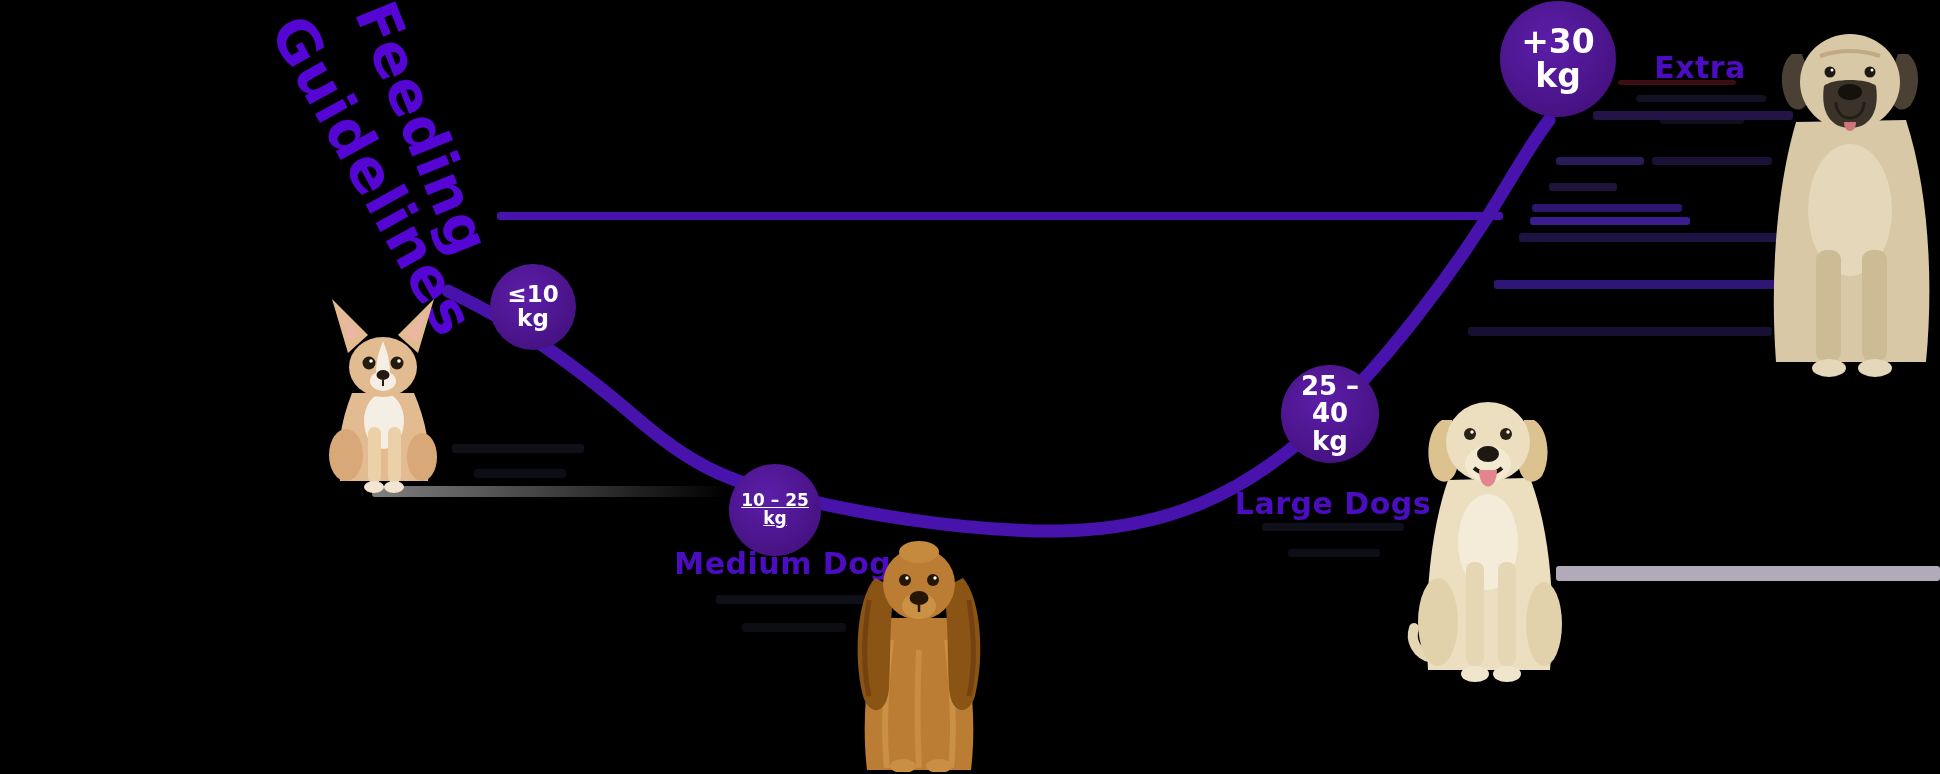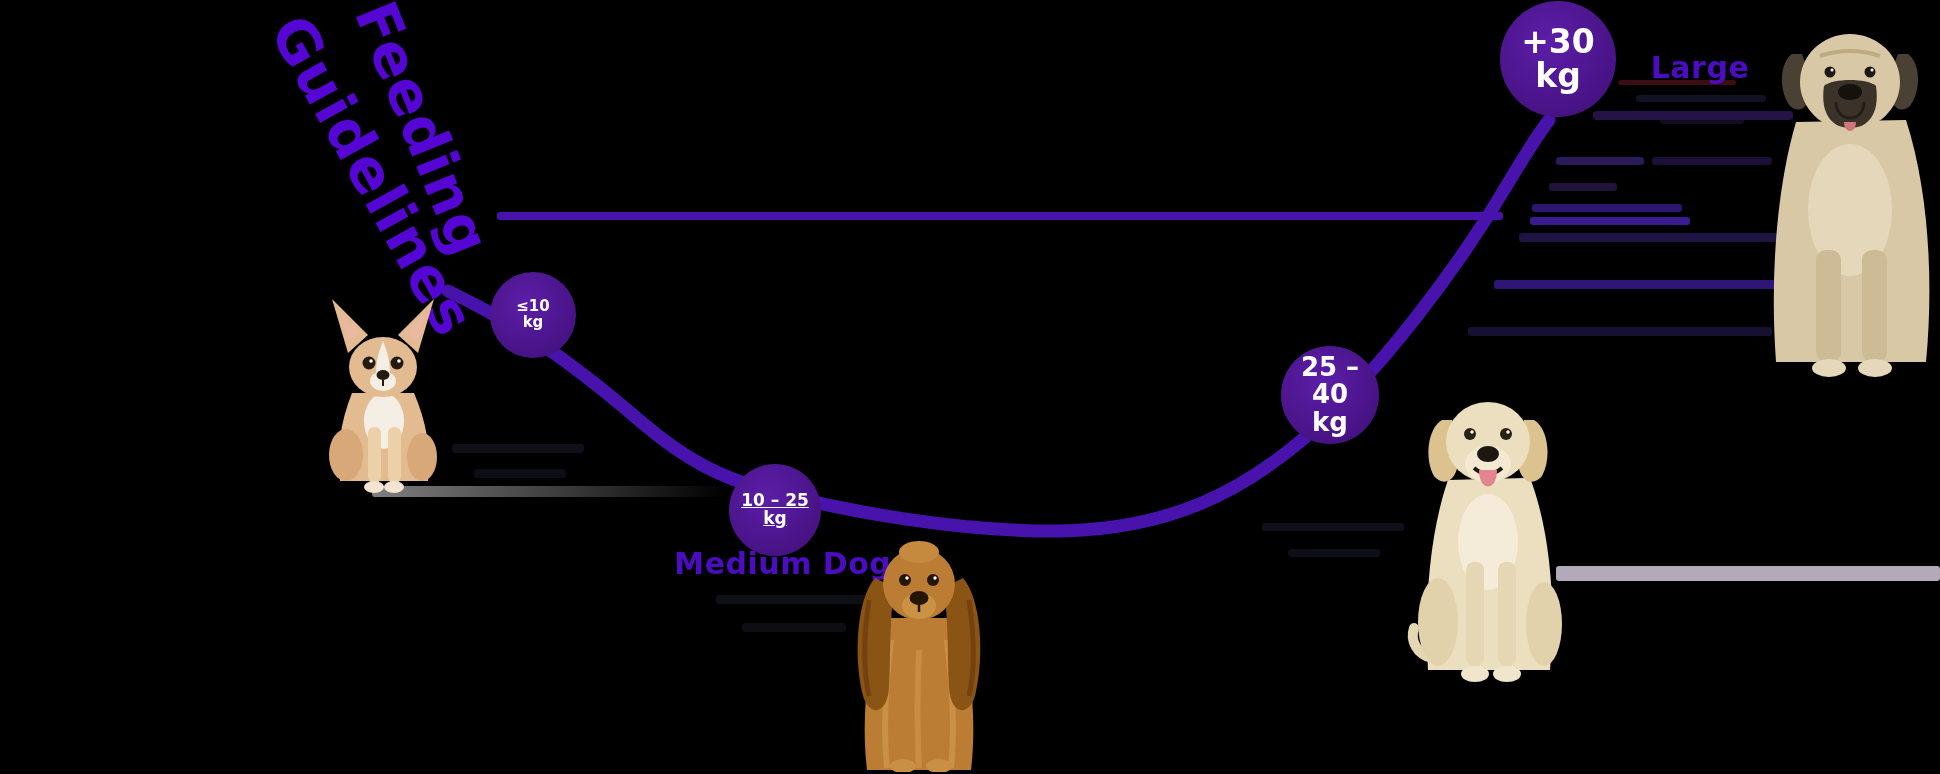--- a/index.html
+++ b/index.html
@@ -10,23 +10,23 @@
   .title-line{position:absolute;font-weight:bold;color:#5606d4;letter-spacing:1px;
               transform-origin:0 0;white-space:nowrap;z-index:4;}
   .t1{left:404px;top:-8px;transform:rotate(68deg);font-size:58px;}
   .t2{left:316px;top:4px;transform:rotate(61deg);font-size:58px;}
 
   
   .weight-circle{position:absolute;border-radius:50%;color:#fff;font-weight:bold;text-align:center;
                  display:flex;flex-direction:column;align-items:center;justify-content:center;
                  line-height:1.04;z-index:5;
                  background:radial-gradient(circle at 42% 36%, #5c1ea9 0%, #4a1489 62%, #3e0f76 100%);}
-  .c1{left:490px;top:272px;width:86px;height:86px;font-size:15px;}
+  .c1{left:490px;top:264px;width:86px;height:86px;font-size:23px;}
   .c2{left:729px;top:464px;width:92px;height:92px;font-size:17px;text-decoration:underline;}
-  .c3{left:1281px;top:346px;width:98px;height:98px;font-size:26px;}
+  .c3{left:1281px;top:365px;width:98px;height:98px;font-size:26px;}
   .c4{left:1500px;top:1px;width:116px;height:116px;font-size:33px;}
 
   
   .cat-label{position:absolute;font-weight:bold;color:#4c0cc2;font-size:30px;white-space:nowrap;
              transform:translateX(-50%);z-index:5;letter-spacing:0.5px;}
 
   .dog{position:absolute;z-index:6;}
 
   .artifact{position:absolute;z-index:2;border-radius:3px;}
   svg{display:block;}
@@ -77,21 +77,22 @@
   </div>
   <div class="weight-circle c3">
     <span>25 – 40</span>
     <span>kg</span>
   </div>
   <div class="weight-circle c4">
     <span>+30 kg</span>
   </div>
 
   <div class="cat-label" style="left:792px;top:546px;">Medium Dogs</div>
-  <div class="cat-label" style="left:1700px;top:50px;">Large</div>
+  <div class="cat-label" style="left:1333px;top:486px;">Large Dogs</div>
+  <div class="cat-label" style="left:1700px;top:50px;">Extra</div>
 
   <div class="dog" style="left:312px;top:291px;">
     <svg width="142" height="206" viewBox="0 0 142 206">
       <path d="M20,8 L56,44 L36,62 Z" fill="#e3bb90"></path>
       <path d="M28,20 L48,42 L36,52 Z" fill="#eab7a2"></path>
       <path d="M122,8 L86,44 L106,62 Z" fill="#e3bb90"></path>
       <path d="M114,20 L94,42 L106,52 Z" fill="#eab7a2"></path>
       <path d="M40,102 C28,132 24,162 28,190 L116,190 C120,160 114,130 102,102 Z" fill="#e3bb90"></path>
       <ellipse cx="34" cy="164" rx="17" ry="26" fill="#d8a878"></ellipse>
       <ellipse cx="110" cy="166" rx="15" ry="24" fill="#d8a878"></ellipse>

